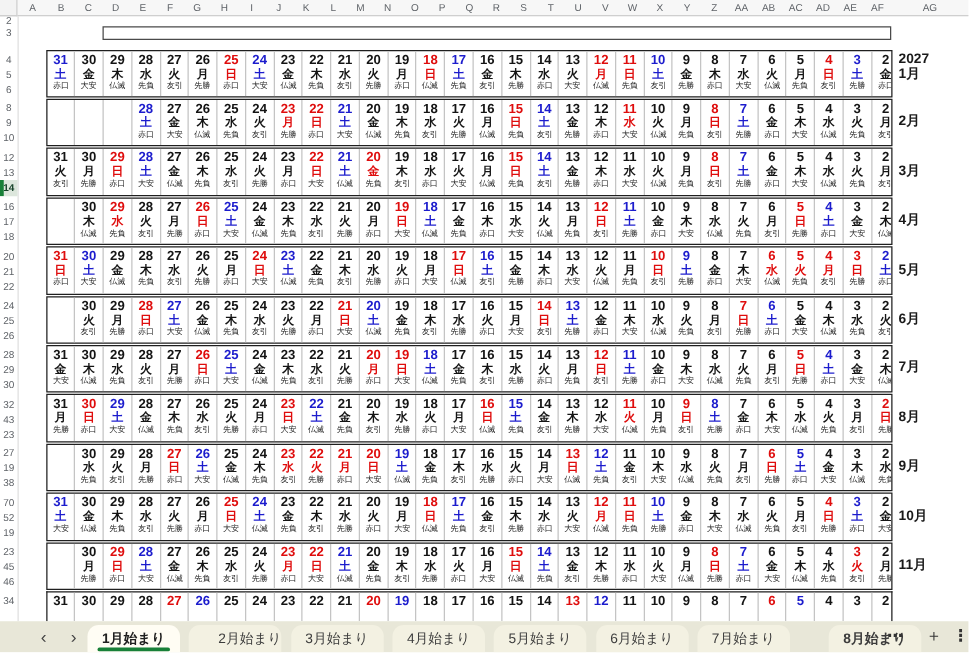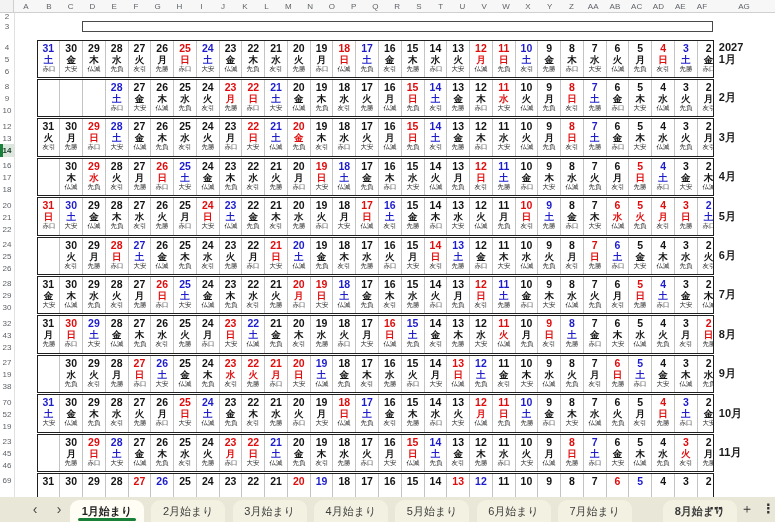--- a/index.html
+++ b/index.html
@@ -106,21 +106,21 @@
       <div class="abs rowlbl" style="top: 340.8px; height: 13px; line-height: 13px; font-size: 8px;">23</div>
       <div class="abs rowlbl" style="top: 356.2px; height: 13px; line-height: 13px; font-size: 8px;">27</div>
       <div class="abs rowlbl" style="top: 369.2px; height: 11px; line-height: 11px; font-size: 8px;">19</div>
       <div class="abs rowlbl" style="top: 380.2px; height: 13px; line-height: 13px; font-size: 8px;">38</div>
       <div class="abs rowlbl" style="top: 395.6px; height: 13px; line-height: 13px; font-size: 8px;">70</div>
       <div class="abs rowlbl" style="top: 408.6px; height: 11px; line-height: 11px; font-size: 8px;">52</div>
       <div class="abs rowlbl" style="top: 419.6px; height: 13px; line-height: 13px; font-size: 8px;">19</div>
       <div class="abs rowlbl" style="top: 435px; height: 13px; line-height: 13px; font-size: 8px;">23</div>
       <div class="abs rowlbl" style="top: 448px; height: 11px; line-height: 11px; font-size: 8px;">45</div>
       <div class="abs rowlbl" style="top: 459px; height: 13px; line-height: 13px; font-size: 8px;">46</div>
-      <div class="abs rowlbl" style="top: 474.4px; height: 13px; line-height: 13px; font-size: 8px;">69</div>
+      <div class="abs rowlbl" style="top: 474.4px; height: 13px; line-height: 13px; font-size: 8px;">34</div>
     </div>
   <div id="grid">
       <div class="abs band" style="left: 81.54px; top: 21px; width: 631.33px; height: 11px;"></div>
       <div class="abs block" style="left: 36.5px; top: 39.5px; width: 677.87px; height: 38.5px; border-bottom-width: 1.5px; overflow: hidden;">
         <div class="cell b" style="width: 21.77px;">
           <div class="n">31</div>
           <div class="w">土</div>
           <div class="k">赤口</div>
         </div>
         <div class="cell" style="width: 21.77px;">
@@ -1924,21 +1924,21 @@
           <div class="w"></div>
           <div class="k"></div>
         </div>
       </div>
     </div>
   <div class="abs tabbar"></div>
   <div id="tabs">
       <div class="abs scrollbtn" style="left: 26px; width: 18px;">‹</div>
       <div class="abs scrollbtn" style="left: 50px; width: 18px;">›</div>
       <div class="abs tab active" style="left: 70px; width: 74px;">1月始まり<div class="underline"></div></div>
-      <div class="abs tab" style="left: 151.3px; width: 74px;">2月始まり</div>
+      <div class="abs tab" style="left: 151.3px; width: 74px; text-align: right;">2月始まり</div>
       <div class="abs tab" style="left: 232.6px; width: 74px;">3月始まり</div>
       <div class="abs tab" style="left: 313.9px; width: 74px;">4月始まり</div>
       <div class="abs tab" style="left: 395.2px; width: 74px;">5月始まり</div>
       <div class="abs tab" style="left: 476.5px; width: 74px;">6月始まり</div>
       <div class="abs tab" style="left: 557.8px; width: 74px;">7月始まり</div>
       <div class="abs tab" style="left: 663px; width: 74px; font-weight: bold;">8月始まり</div>
       <div class="abs tbtn" style="left: 705px; width: 22px; font-size: 13px; font-weight: bold;">⋯</div>
       <div class="abs tbtn" style="left: 736px; width: 22px; font-size: 13px;">＋</div>
       <div class="abs tbtn" style="left: 762px; width: 13px; font-size: 13px; font-weight: bold;">⋮</div>
     </div>

